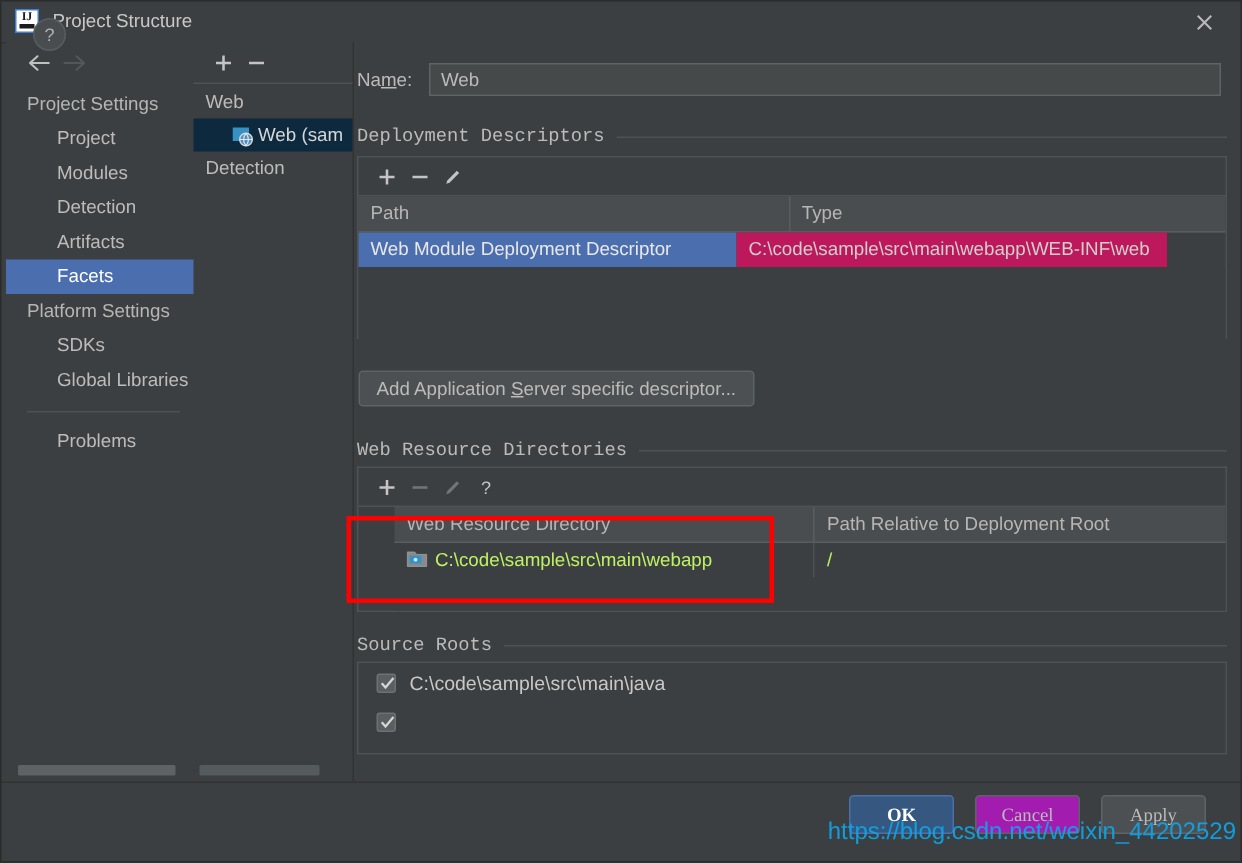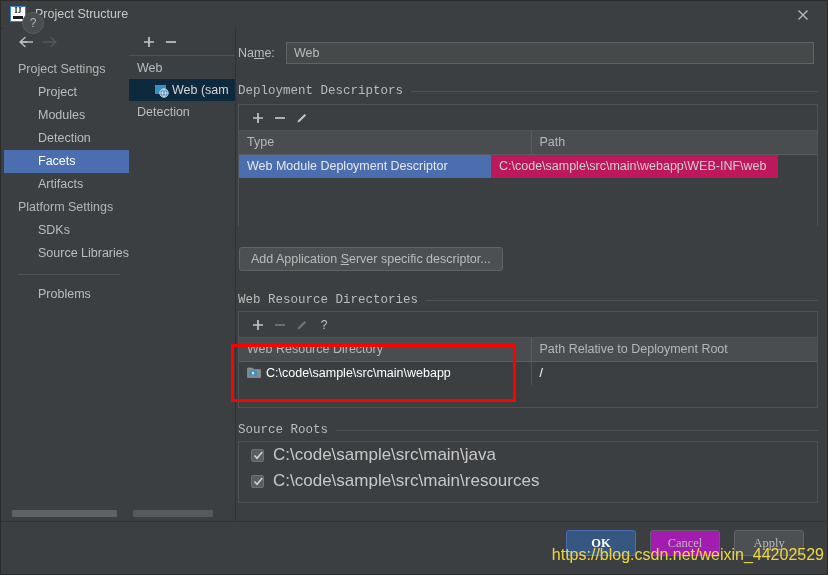--- a/index.html
+++ b/index.html
@@ -277,21 +277,21 @@
     display: flex;
     height: 23px;
   }
   .tbl-row .cell {
     font-size: 12.5px;
     line-height: 23px;
     padding-left: 8px;
     box-sizing: border-box;
     overflow: hidden;
     white-space: nowrap;
-    color: #ffffff;
+    color: #bef264;
   }
   .tbl-row.sel .cell:first-child {
     background: #4b6eaf;
     color: #e8e8e8;
   }
   .tbl-row.sel .cell:nth-child(2) {
     background: #be185d;
     color: #cfcfcf;
   }
   .tbl-row.plain .cell { background: #3c3f41; }
@@ -325,21 +325,21 @@
     position: absolute;
     border: 1px solid #4e5254;
     box-sizing: border-box;
     background: #3c3f41;
   }
   .srcrow {
     display: flex;
     align-items: center;
     height: 26px;
     padding-left: 12px;
-    font-size: 17px;
+    font-size: 13px;
     color: #c8c8c8;
   }
   .chk {
     width: 13px; height: 13px;
     background: #5a5e60;
     border: 1px solid #6d7173;
     border-radius: 2px;
     margin-right: 9px;
     position: relative;
     box-sizing: border-box;
@@ -411,21 +411,21 @@
     left: 734px; width: 70px;
     background: #4c5052;
     border: 1px solid #5e6366;
     color: #bbbbbb;
   }
   .watermark {
     position: absolute;
     right: 4px;
     top: 546px;
     font-size: 16px;
-    color: #fde047;
+    color: #0ea5e9;
     font-family: "Liberation Sans", sans-serif;
     letter-spacing: 0px;
     white-space: nowrap;
     z-index: 30;
     opacity: 0.92;
   }
   .outer-edge {
     position: absolute;
     inset: 0;
     border: 1px solid #2b2b2b;
@@ -462,25 +462,25 @@
           <path d="M16 7 L3 7 M16 7 L11 2.5 M16 7 L11 11.5" stroke="#6f7477" stroke-width="1.4" fill="none" stroke-linecap="round"></path>
         </svg>
       </div>
     </div>
 
     <div class="navlist">
       <div class="navitem group">Project Settings</div>
       <div class="navitem child">Project</div>
       <div class="navitem child">Modules</div>
       <div class="navitem child">Detection</div>
+      <div class="navitem child">Artifacts</div>
       <div class="navitem child selected">Facets</div>
-      <div class="navitem child">Artifacts</div>
       <div class="navitem group">Platform Settings</div>
       <div class="navitem child">SDKs</div>
-      <div class="navitem child">Source Libraries</div>
+      <div class="navitem child">Global Libraries</div>
       <div class="nav-sep"></div>
       <div class="navitem child">Problems</div>
     </div>
 
     <div class="leftscroll"></div>
   </div>
 
   <div class="treecol">
     <div class="treetoolbar">
       <div class="tbtn">
@@ -538,22 +538,22 @@
       </div>
       <div class="tbtn">
         <svg width="14" height="14" viewBox="0 0 14 14">
           <path d="M2.5 11.5 L3.2 9.3 L9.6 2.9 L11.1 4.4 L4.7 10.8 Z" fill="#c4c4c4"></path>
         </svg>
       </div>
     </div>
 
     <div class="tbl" style="left:2px; top:102px; width:580px; height:96px;">
       <div class="tbl-head">
+        <div class="cell" style="width:287px;">Path</div>
         <div class="cell" style="width:292px;">Type</div>
-        <div class="cell" style="width:287px;">Path</div>
       </div>
       <div class="tbl-row sel">
         <div class="cell" style="width:252px;">Web Module Deployment Descriptor</div>
         <div class="cell" style="width:287px;">C:\code\sample\src\main\webapp\WEB-INF\web</div>
       </div>
       <div class="tbl-body-fill" style="height:48px;"></div>
     </div>
 
     <button class="descbtn" style="left:3px; top:219px;">Add Application <u>S</u>erver specific descriptor...</button>
 
@@ -578,21 +578,21 @@
           <path d="M2.5 11.5 L3.2 9.3 L9.6 2.9 L11.1 4.4 L4.7 10.8 Z" fill="#c4c4c4"></path>
         </svg>
       </div>
       <div class="tbtn">
         <svg width="14" height="14" viewBox="0 0 14 14">
           <text x="7" y="11" font-size="12" font-family="Liberation Sans, sans-serif" fill="#c4c4c4" text-anchor="middle">?</text>
         </svg>
       </div>
     </div>
 
-    <div class="tbl" style="left:2px; top:309px; width:580px; height:71px;">
+    <div class="tbl" style="left:2px; top:309px; width:580px; height:71px;padding-left:24px;">
       <div class="tbl-head">
         <div class="cell" style="width:292px;">Web Resource Directory</div>
         <div class="cell" style="width:287px;">Path Relative to Deployment Root</div>
       </div>
       <div class="tbl-row plain">
         <div class="cell" style="width:292px;">
           <span class="folder-icon">
             <svg width="14" height="13" viewBox="0 0 14 13">
               <path d="M0.5 2 h5 l1.2 1.6 h6.8 v8 h-13 Z" fill="#8a8a8a" stroke="#9b9b9b" stroke-width="0.6"></path>
               <rect x="2" y="4.5" width="8" height="5.2" fill="#3592c4"></rect>
@@ -618,21 +618,20 @@
           </svg>
         </span>
         <span>C:\code\sample\src\main\java</span>
       </div>
       <div class="srcrow">
         <span class="chk">
           <svg width="13" height="13" viewBox="0 0 13 13">
             <path d="M2.5 6.5 L5 9.3 L10.3 3" stroke="#d6d6d6" stroke-width="1.5" fill="none"></path>
           </svg>
         </span>
-        <span>C:\code\sample\src\main\resources</span>
       </div>
     </div>
   </div>
 
   <div class="redbox"></div>
 
   <div class="bottombar"></div>
   <div class="helpbtn">?</div>
   <div class="dlgbtn btn-ok">OK</div>
   <div class="dlgbtn btn-cancel">Cancel</div>

